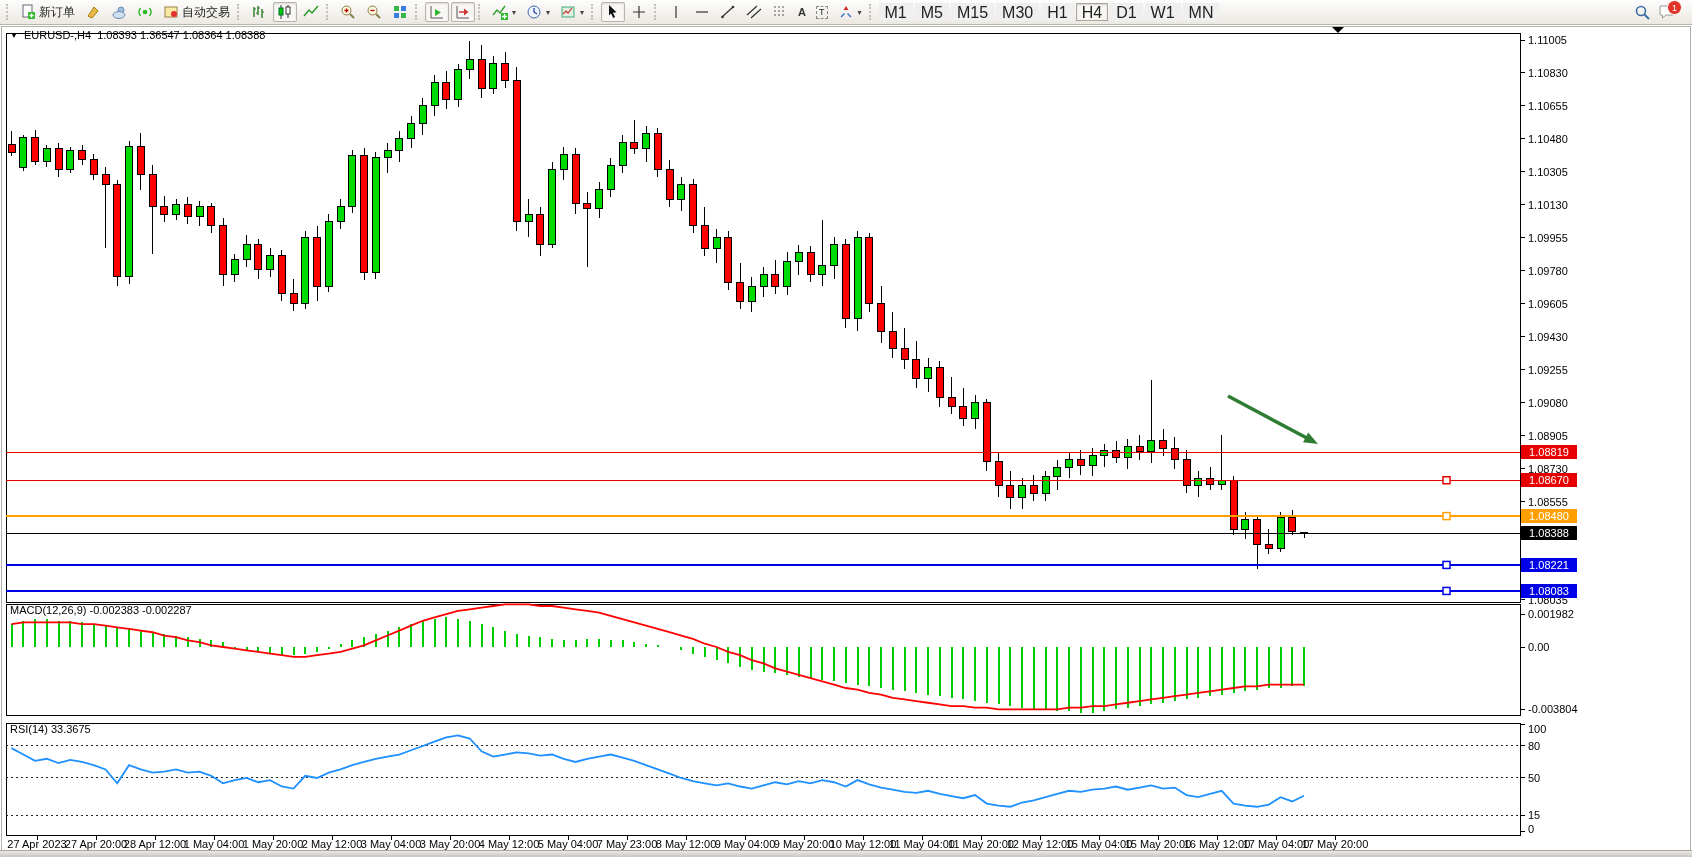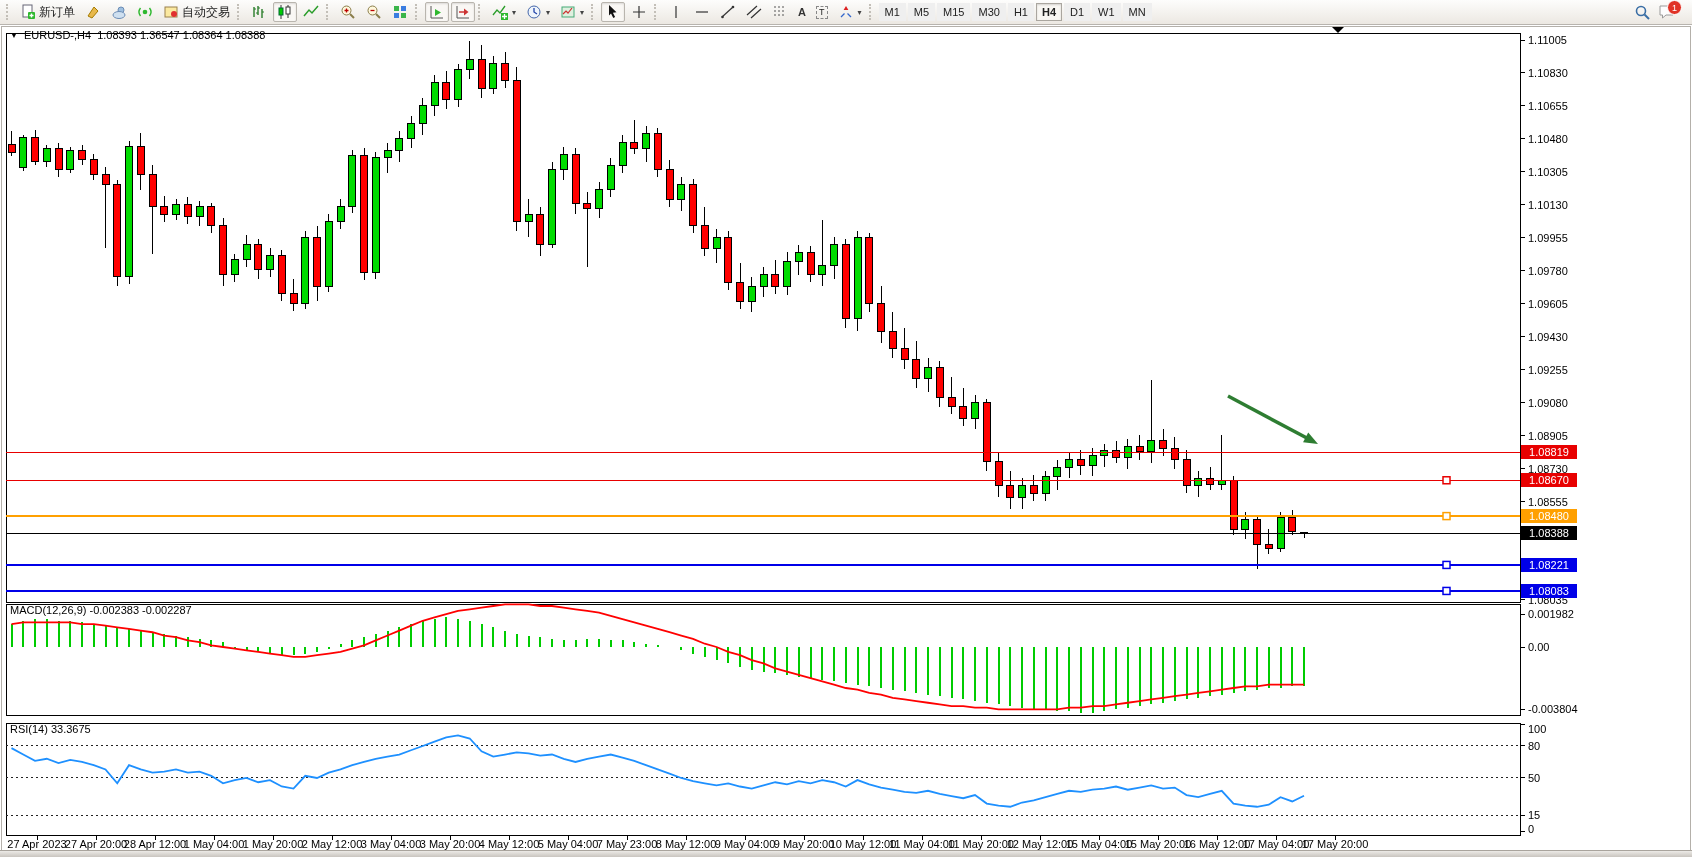--- a/index.html
+++ b/index.html
@@ -10,22 +10,22 @@
     background:linear-gradient(#fdfdfc,#ece8e2);border-bottom:1px solid #b8b4ae;
     display:flex;align-items:center;box-sizing:border-box;padding:0 4px;z-index:5;}
   .tb-group{display:flex;align-items:center;height:100%;}
   .grip{width:3px;height:16px;border-left:2px dotted #c3bfb8;margin:0 4px 0 2px;}
   .tb-btn{display:flex;align-items:center;gap:3px;padding:1px 3px;margin:0 1px;
     border:1px solid transparent;border-radius:2px;font-size:12px;color:#222;height:20px;
     box-sizing:border-box;background:transparent;cursor:default;white-space:nowrap;}
   .tb-btn.pressed{background:#f9f7f4;border-color:#b9b5ae;box-shadow:inset 0 1px 2px rgba(0,0,0,.12);}
   .ic{width:16px;height:16px;display:inline-block;line-height:0;}
   .caret{font-size:8px;color:#444;margin-left:1px;}
-  .tf{font-size:11px;color:#222;padding:2px 5px;margin:0 1px;border:1px solid transparent;height:18px;box-sizing:border-box;line-height:13px;}
-  .tf.active{background:#f9f7f3;border-color:#aaa69f;box-shadow:inset 0 1px 2px rgba(0,0,0,.15);font-weight:bold;}
+  .tf{font-size:16px;color:#222;padding:2px 5px;margin:0 1px;border:1px solid transparent;height:18px;box-sizing:border-box;line-height:13px;}
+  .tf.active{background:#f9f7f3;border-color:#aaa69f;box-shadow:inset 0 1px 2px rgba(0,0,0,.15);}
   .tb-right{margin-left:auto;display:flex;align-items:center;gap:8px;padding-right:12px;}
   .badge{position:absolute;top:-4px;right:-6px;background:#e03226;color:#fff;border-radius:50%;
     width:13px;height:13px;font-size:9px;display:flex;align-items:center;justify-content:center;border:1px solid #fff;}
   .chat-wrap{position:relative;width:18px;height:16px;}
   .glyph-icon{font-size:11px;color:#333;font-weight:bold;line-height:16px;width:auto;}
   .label-frame{border:1px dashed #888;padding:0 2px;font-size:9px;line-height:11px;}
   
   #chart-svg{position:absolute;top:0;left:0;z-index:1;}
   .chart-title{position:absolute;top:29px;left:10px;z-index:2;font-size:11px;color:#000;
     display:flex;gap:6px;align-items:center;}

